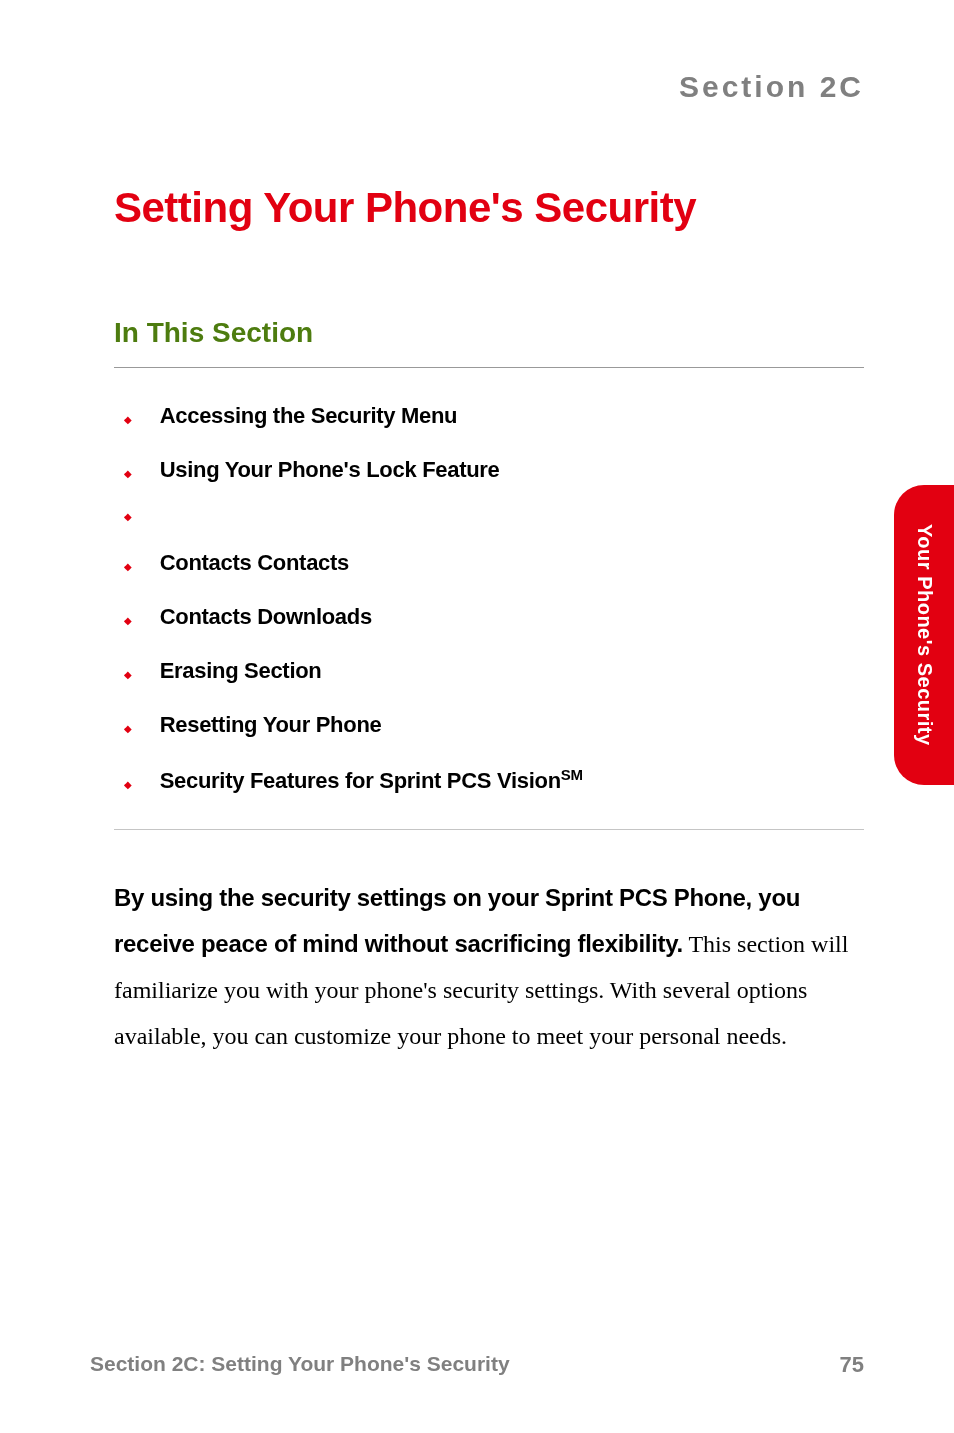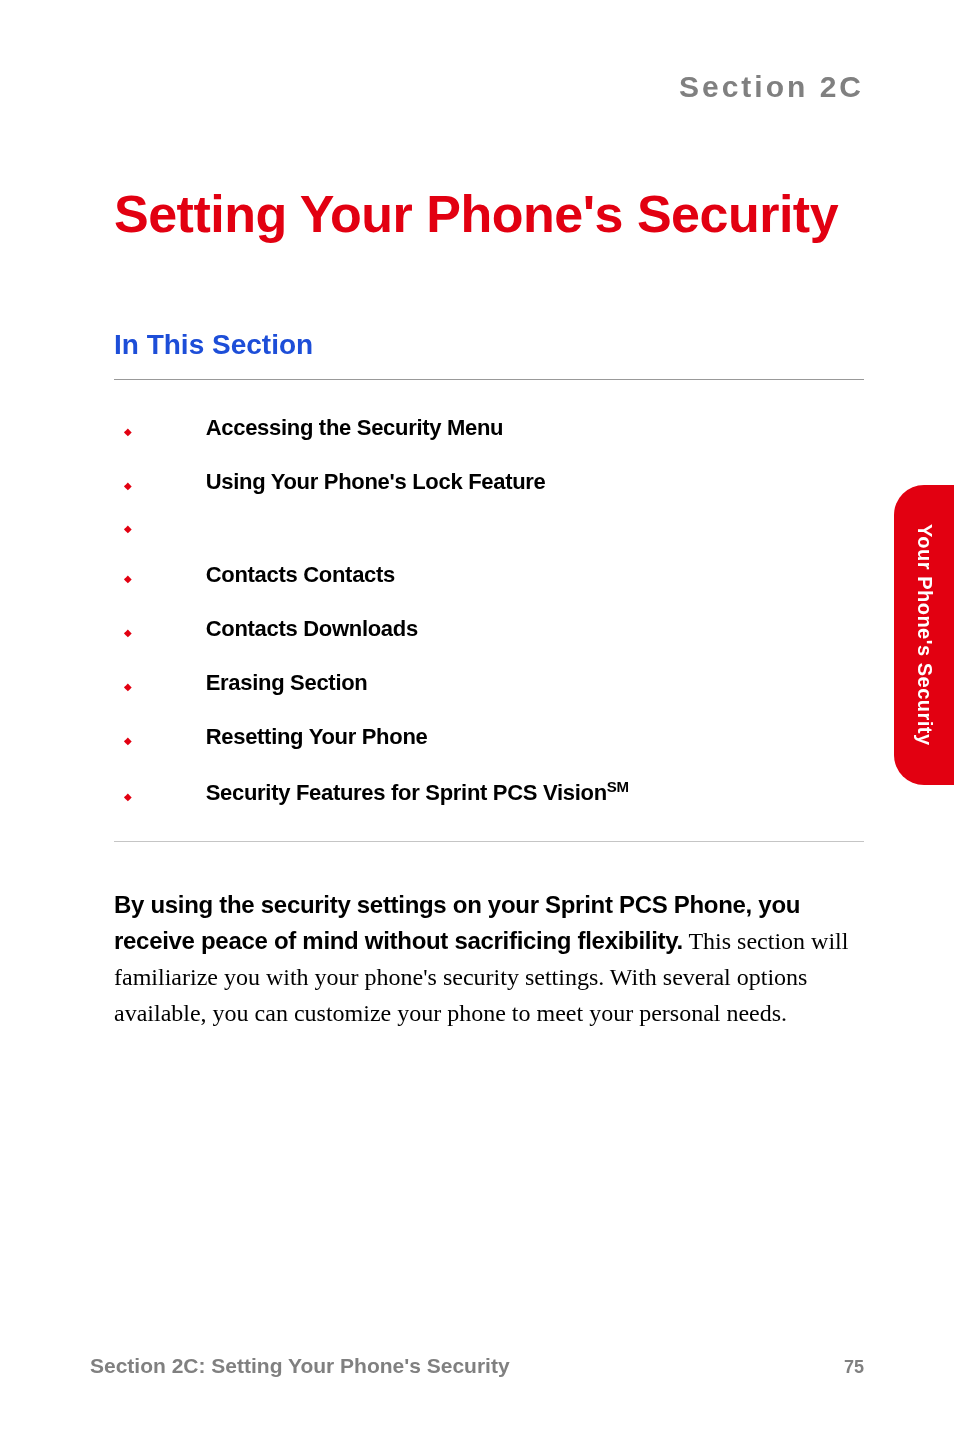--- a/index.html
+++ b/index.html
@@ -26,31 +26,31 @@
       font-weight: bold;
       font-size: 30px;
       color: #808080;
       letter-spacing: 3px;
       margin-bottom: 80px;
     }
     
     .main-title {
       font-family: Arial, Helvetica, sans-serif;
       font-weight: bold;
-      font-size: 52px;
+      font-size: 42px;
       color: #e20011;
       margin-bottom: 85px;
       letter-spacing: -0.5px;
     }
     
     .subsection-title {
       font-family: Arial, Helvetica, sans-serif;
       font-weight: bold;
       font-size: 28px;
-      color: #1d4ed8;
+      color: #4d7c0f;
       border-bottom: 1.5px solid #999;
       padding-bottom: 18px;
       margin-bottom: 35px;
     }
     
     .toc-list {
       list-style: none;
       margin-bottom: 35px;
     }
     
@@ -67,37 +67,36 @@
       margin-right: 28px;
       flex-shrink: 0;
     }
     
     .toc-text {
       font-family: Arial, Helvetica, sans-serif;
       font-weight: bold;
       font-size: 22px;
       color: #000000;
       letter-spacing: -0.3px;
-      margin-left: 46px;
     }
     
     .superscript {
       font-size: 15px;
       vertical-align: super;
     }
     
     .divider {
       border: none;
       border-top: 1.5px solid #c5c5c5;
       margin: 10px 0 45px 0;
     }
     
     .intro-paragraph {
       font-size: 24px;
-      line-height: 36px;
+      line-height: 46px;
       color: #000000;
     }
     
     .bold-intro {
       font-family: Arial, Helvetica, sans-serif;
       font-weight: bold;
       letter-spacing: -0.3px;
     }
     
     .body-text {
@@ -127,34 +126,34 @@
       letter-spacing: 0.5px;
     }
     
     .page-footer {
       position: absolute;
       bottom: 55px;
       left: 90px;
       right: 90px;
       display: flex;
       justify-content: space-between;
-      align-items: flex-end;
+      align-items: flex-start;
     }
     
     .footer-left {
       font-family: Arial, Helvetica, sans-serif;
       font-weight: bold;
       font-size: 21px;
       color: #808080;
     }
     
     .footer-right {
       font-family: Arial, Helvetica, sans-serif;
       font-weight: bold;
-      font-size: 18px;
+      font-size: 22px;
       color: #808080;
     }
   </style>
 </head>
 <body>
 
 <div class="page-content">
   <div class="section-label">Section 2C</div>
 
   <h1 class="main-title">Setting Your Phone's Security</h1>

